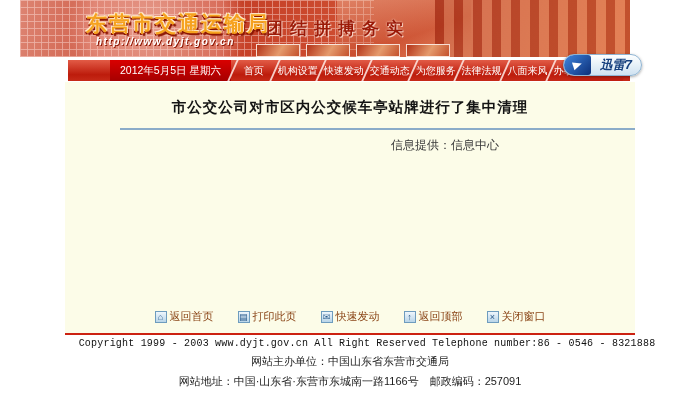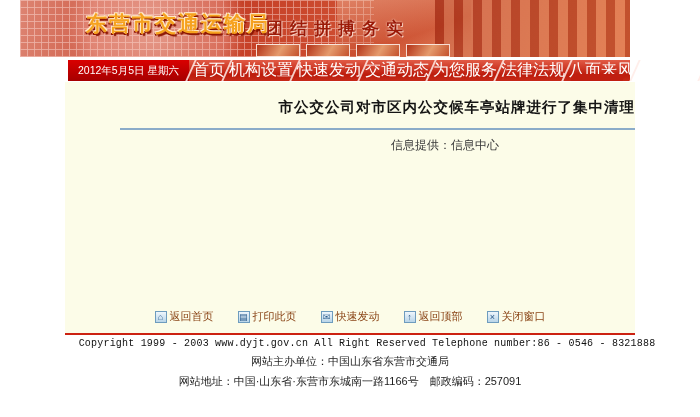--- a/index.html
+++ b/index.html
@@ -32,28 +32,28 @@
   .banner-slogan { position: absolute; left: 246px; top: 17px; font-size: 17px; font-weight: bold;
     letter-spacing: 7px; color: #9c1a08;
     text-shadow: 0 0 2px rgba(255,235,225,.9), 1px 1px 0 rgba(255,235,225,.7); }
   .thumbs { position: absolute; left: 236px; bottom: 0; display: flex; gap: 6px; }
   .thumb { width: 44px; height: 13px; border: 1px solid rgba(255,245,240,.85);
     background: linear-gradient(120deg, #b43318, #e59a6c 55%, #c4502c); }
 
   
   .navbar { position: absolute; left: 68px; top: 60px; width: 562px; height: 21px;
     display: flex; align-items: stretch;
-    background: linear-gradient(#e25b46, #bd1c0c 70%, #c62a18); }
+    background: linear-gradient(#e25b46, #bd1c0c 70%, #c62a18); padding-left: 42px; }
   .datebox { flex: none; padding: 0 10px; display: flex; align-items: center;
     background: linear-gradient(#d90000, #a60000); color: #ffffff; font-size: 10.5px;
     white-space: nowrap; }
   .nav-sep { flex: none; width: 2px; margin: 0 1px; background: rgba(255,235,230,.85);
     transform: skewX(-24deg); }
   .tab { flex: 1; display: flex; align-items: center; justify-content: center;
-    color: #ffffff; font-size: 16px; text-decoration: none; white-space: nowrap; cursor: pointer; }
+    color: #ffffff; font-size: 10px; text-decoration: none; white-space: nowrap; cursor: pointer; }
   .tab-home { flex: .9; }
   .tab-hidden { flex: .75; }
 
   .tab-remnant { position: absolute; left: 572px; top: 74px; width: 52px; height: 7px;
     background: #c01f10; transform: skewX(-24deg); }
 
   
   .thunder { position: absolute; left: 563px; top: 54px; width: 79px; height: 22px;
     border-radius: 11px; border: 1px solid #8fb4d2;
     background: linear-gradient(#feffff, #cfe2f1);
@@ -64,21 +64,21 @@
     align-items: center; justify-content: center; }
   .th-tri { width: 0; height: 0; border-left: 9px solid #ffffff;
     border-top: 4px solid transparent; border-bottom: 4px solid transparent;
     transform: rotate(-18deg); }
   .th-label { flex: 1; text-align: center; font-size: 12.5px; font-weight: bold;
     font-style: italic; color: #16407e; }
 
   
   .content { position: absolute; left: 65px; top: 82px; width: 570px; height: 253px;
     background: #fcfce8; border-bottom: 2px solid #cc2211; }
-  .article-title { padding-top: 16px; text-align: right; font-size: 14.5px;
+  .article-title { padding-top: 16px; text-align: center; font-size: 14.5px;
     font-weight: bold; color: #141414; letter-spacing: 1px; }
   .title-rule { margin: 11px 0 0 55px; border-top: 2px solid #8bacc9; }
   .provider { margin: 7px 136px 9px 0; text-align: right; font-size: 12px; color: #3a3a3a; }
   .article-body { margin: 22px 29px 0 18px; font-size: 12px; line-height: 17.5px;
     color: #3c3c3c; text-align: justify; }
   .article-body p { text-indent: 2em; margin: 0; }
 
   
   .toolbar { position: absolute; left: 0; right: 0; bottom: 9px; display: flex;
     justify-content: center; gap: 24px; }
@@ -98,20 +98,21 @@
 <body>
 
 <div class="page">
 
   <div class="banner">
     <div class="banner-grid"></div>
     <div class="banner-circle"></div>
     <div class="banner-mid"></div>
     <div class="banner-photos"></div>
     <div class="site-logo">东营市交通运输局</div>
+    <div class="site-url">http://www.dyjt.gov.cn</div>
     <div class="banner-slogan">团结拼搏务实</div>
     <div class="thumbs">
       <div class="thumb"></div>
       <div class="thumb"></div>
       <div class="thumb"></div>
       <div class="thumb"></div>
     </div>
   </div>
 
   <div class="navbar">
@@ -131,20 +132,26 @@
     <div class="nav-sep"></div>
     <a class="tab">八面来风</a>
     <div class="nav-sep"></div>
     <a class="tab">办事指南</a>
     <div class="nav-sep"></div>
     <div class="tab tab-hidden"></div>
   </div>
 
   <div class="tab-remnant"></div>
 
+  <div class="thunder">
+    <span class="th-badge">
+        <span class="th-tri"></span>
+      </span>
+    <span class="th-label">迅雷7</span>
+  </div>
 
   <div class="content">
     <div class="article-title">市公交公司对市区内公交候车亭站牌进行了集中清理</div>
     <div class="title-rule"></div>
     <div class="provider">信息提供：信息中心</div>
 
     <div class="toolbar">
       <a class="tlink">
         <span class="ticon">⌂</span>
         <span>返回首页</span>

